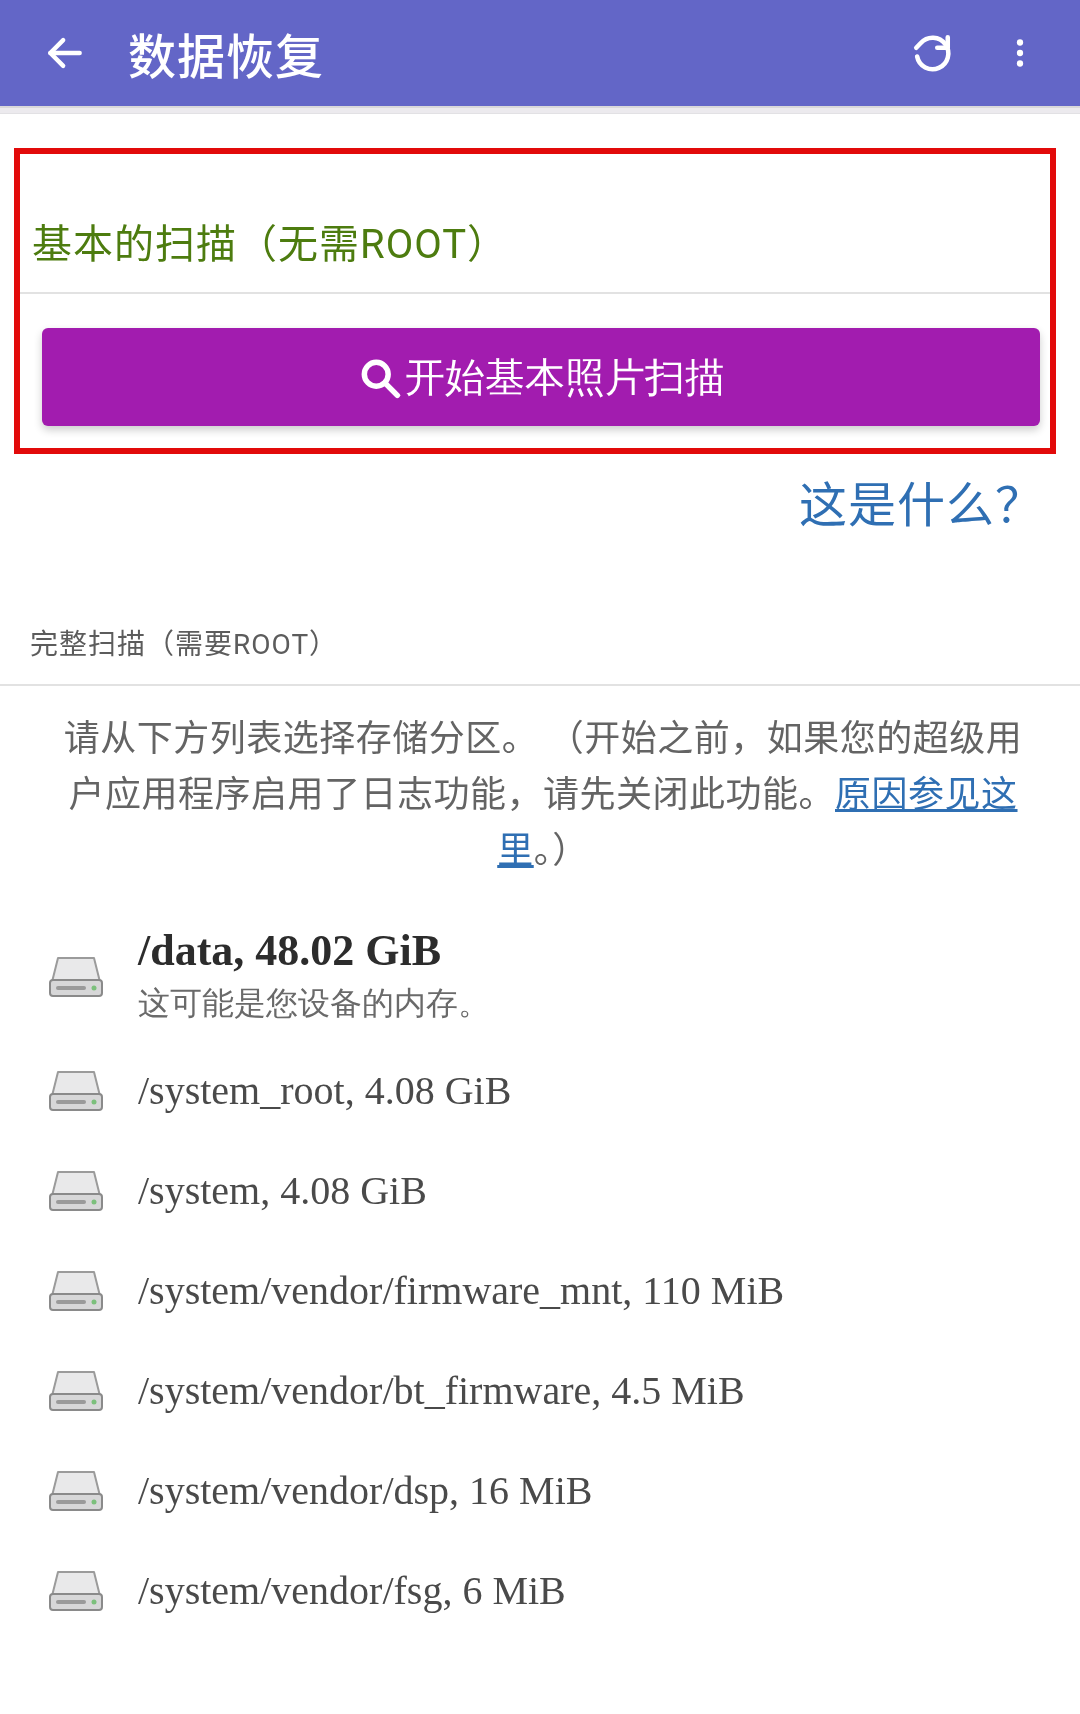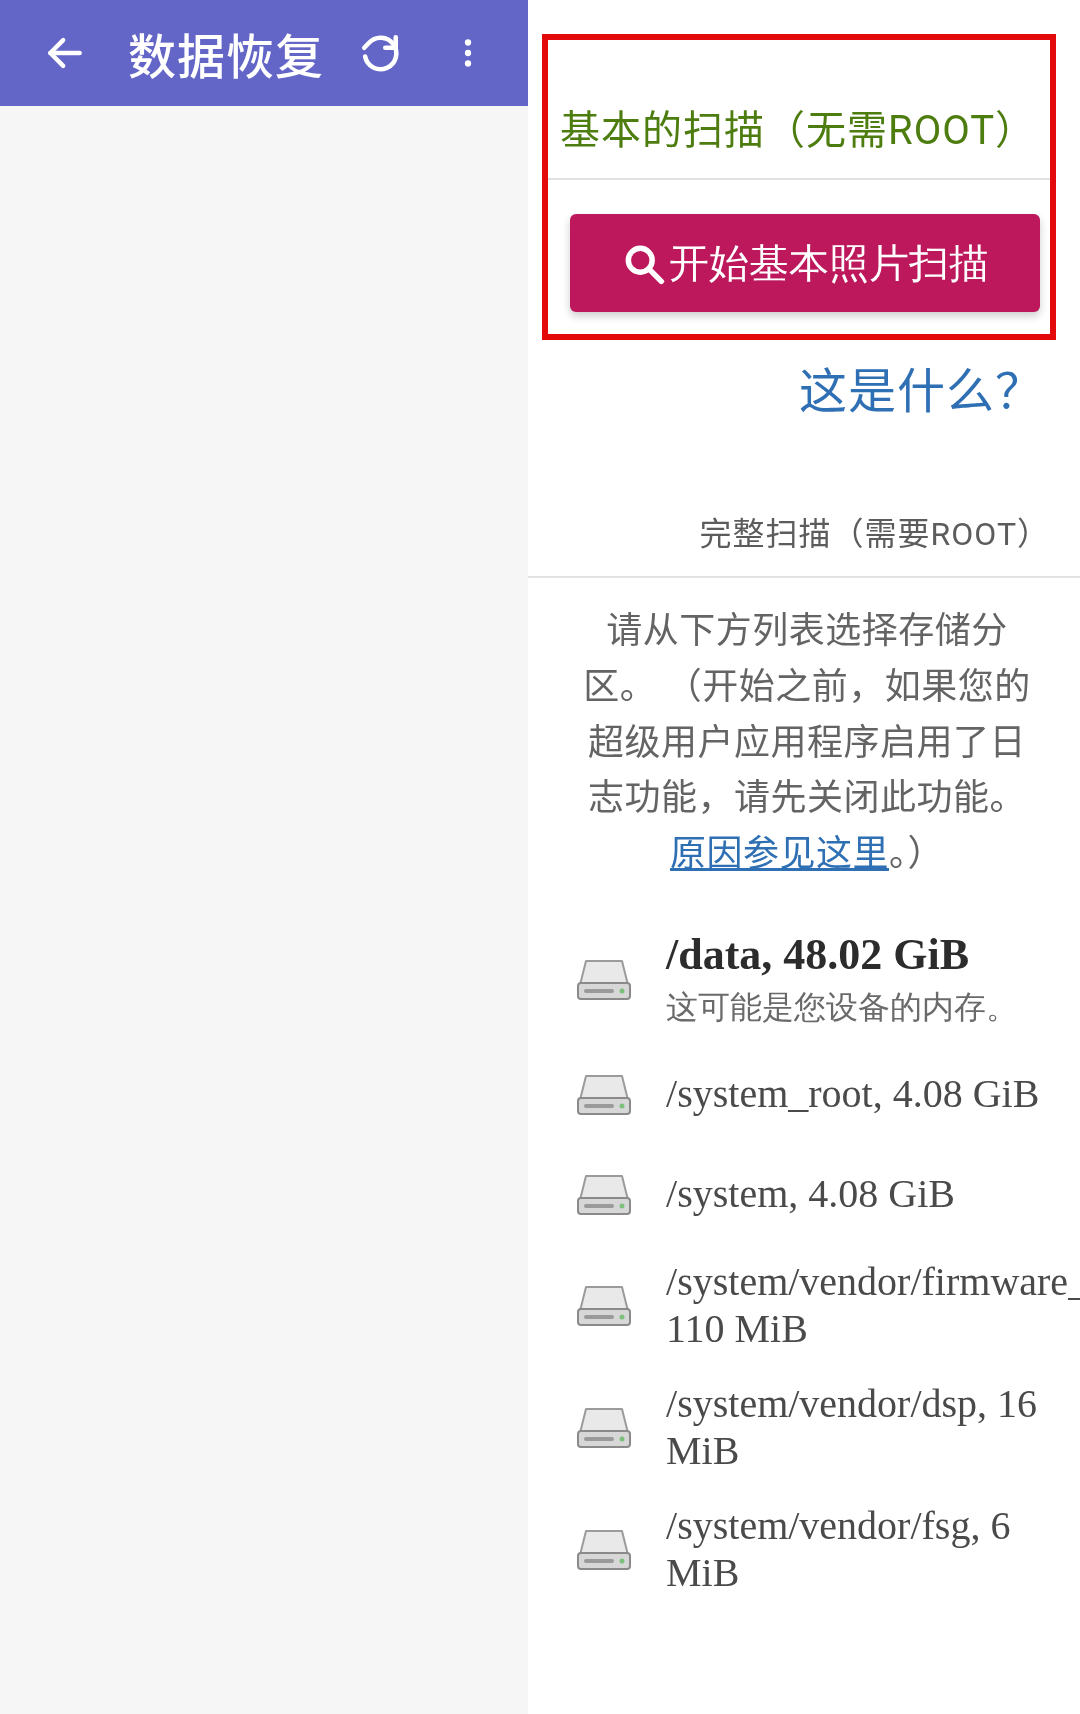--- a/index.html
+++ b/index.html
@@ -1,34 +1,34 @@
 <!DOCTYPE html>
 <html><head>
 <meta charset="utf-8">
 <style>
   * { box-sizing: border-box; margin: 0; padding: 0; }
   html, body { width: 1080px; height: 1714px; font-family: -apple-system, "Segoe UI", Roboto, "Noto Sans CJK SC", sans-serif; background: #f6f6f7; color: #3b3b3b; }
-  .app { width: 1080px; height: 1714px; display: flex; flex-direction: row; }
+  .app { width: 1080px; height: 1714px; display: flex; flex-direction: column; }
   .appbar { background: #6366c7; height: 106px; display: flex; align-items: center; padding: 0 28px 0 36px; color: #fff; }
   .appbar .back { width: 58px; height: 58px; display:flex; align-items:center; justify-content:center; }
   .appbar .title { font-size: 48px; font-weight: 500; margin-left: 34px; flex: 0 0 auto; letter-spacing: 1px; }
   .appbar .spacer { flex: 1 1 auto; }
   .appbar .iconbtn { width: 64px; height: 64px; display:flex; align-items:center; justify-content:center; margin-left: 24px; }
   .sep { height: 8px; background: #eceaee; border-top: 2px solid #d9d8da; border-bottom:1px solid #e2e1e4; }
   .content { flex:1; overflow:hidden; background:#ffffff; }
   .sect-title { font-size: 40px; color:#4d7c0f; padding: 58px 0 22px 0; border-bottom: 2px solid #e2e2e2; letter-spacing: 1px; }
   .highlight-box { border: 6px solid #e20a0a; padding: 0; margin: 34px 24px 0 14px; padding-bottom: 22px; }
   .highlight-box .sect-title { margin: 0 0 0 0; padding-left: 12px; padding-right: 0; }
   .highlight-wrap { position: relative; }
   .primary-row { padding: 34px 10px 0 22px; }
-  .primary-btn { width: 100%; background:#be185d; color:#fff; border:none; border-radius:6px; height:98px; display:flex; align-items:center; justify-content:center; font-size:40px; gap:4px; box-shadow: 0 4px 8px rgba(0,0,0,0.2); }
+  .primary-btn { width: 100%; background:#a21caf; color:#fff; border:none; border-radius:6px; height:98px; display:flex; align-items:center; justify-content:center; font-size:40px; gap:4px; box-shadow: 0 4px 8px rgba(0,0,0,0.2); }
   .primary-btn svg { flex:0 0 auto; }
   .whatis { text-align:right; padding: 12px 36px 0 0; }
   .whatis a { color:#2f6fb3; text-decoration:none; font-size:48px; letter-spacing:1px; }
-  .full-sect-title { font-size: 32px; color:#5c5c5c; padding: 86px 30px 22px 30px; border-bottom:2px solid #e2e2e2; letter-spacing:1px;text-align:right; }
+  .full-sect-title { font-size: 28px; color:#5c5c5c; padding: 86px 30px 22px 30px; border-bottom:2px solid #e2e2e2; letter-spacing:1px; }
   .instr { font-size: 36px; color:#646464; line-height:1.55; padding: 26px 48px 0 54px; text-align:center; letter-spacing:0.5px; }
   .instr a { color:#2f6fb3; text-decoration: underline; }
   .list { padding: 32px 30px 0 46px; }
   .row { display:flex; align-items:center; gap: 32px; min-height: 100px; padding: 14px 0; }
   .drive-ico { width:60px; height:48px; flex:0 0 auto; }
   .row .texts { display:flex; flex-direction:column;font-family:Liberation Serif, serif; }
   .row.primary .line1 { font-size:44px; font-weight:700; color:#2c2c2c; }
   .row.primary .line2 { font-size:32px; color:#6a6a6a; margin-top:6px; }
   .row .line1 { font-size:40px; color:#4a4a4a; }
 </style>
@@ -131,20 +131,31 @@
             </div>
           </div>
           <div class="row">
     <svg class="drive-ico" viewBox="0 0 60 48">
               <path d="M6 30 L12 6 L48 6 L54 30 Z" fill="#e9e9ea" stroke="#9b9b9b" stroke-width="2" stroke-linejoin="round"></path>
               <rect x="4" y="28" width="52" height="16" rx="3" fill="#d7d7d8" stroke="#8a8a8a" stroke-width="2"></rect>
               <rect x="10" y="34" width="30" height="4" rx="2" fill="#9a9a9a"></rect>
               <circle cx="48" cy="36" r="2.5" fill="#7cc07c"></circle>
             </svg>
     <div class="texts">
+              <div class="line1">/system/vendor/bt_firmware, 4.5 MiB</div>
+            </div>
+          </div>
+          <div class="row">
+    <svg class="drive-ico" viewBox="0 0 60 48">
+              <path d="M6 30 L12 6 L48 6 L54 30 Z" fill="#e9e9ea" stroke="#9b9b9b" stroke-width="2" stroke-linejoin="round"></path>
+              <rect x="4" y="28" width="52" height="16" rx="3" fill="#d7d7d8" stroke="#8a8a8a" stroke-width="2"></rect>
+              <rect x="10" y="34" width="30" height="4" rx="2" fill="#9a9a9a"></rect>
+              <circle cx="48" cy="36" r="2.5" fill="#7cc07c"></circle>
+            </svg>
+    <div class="texts">
               <div class="line1">/system/vendor/dsp, 16 MiB</div>
             </div>
           </div>
           <div class="row">
     <svg class="drive-ico" viewBox="0 0 60 48">
               <path d="M6 30 L12 6 L48 6 L54 30 Z" fill="#e9e9ea" stroke="#9b9b9b" stroke-width="2" stroke-linejoin="round"></path>
               <rect x="4" y="28" width="52" height="16" rx="3" fill="#d7d7d8" stroke="#8a8a8a" stroke-width="2"></rect>
               <rect x="10" y="34" width="30" height="4" rx="2" fill="#9a9a9a"></rect>
               <circle cx="48" cy="36" r="2.5" fill="#7cc07c"></circle>
             </svg>

